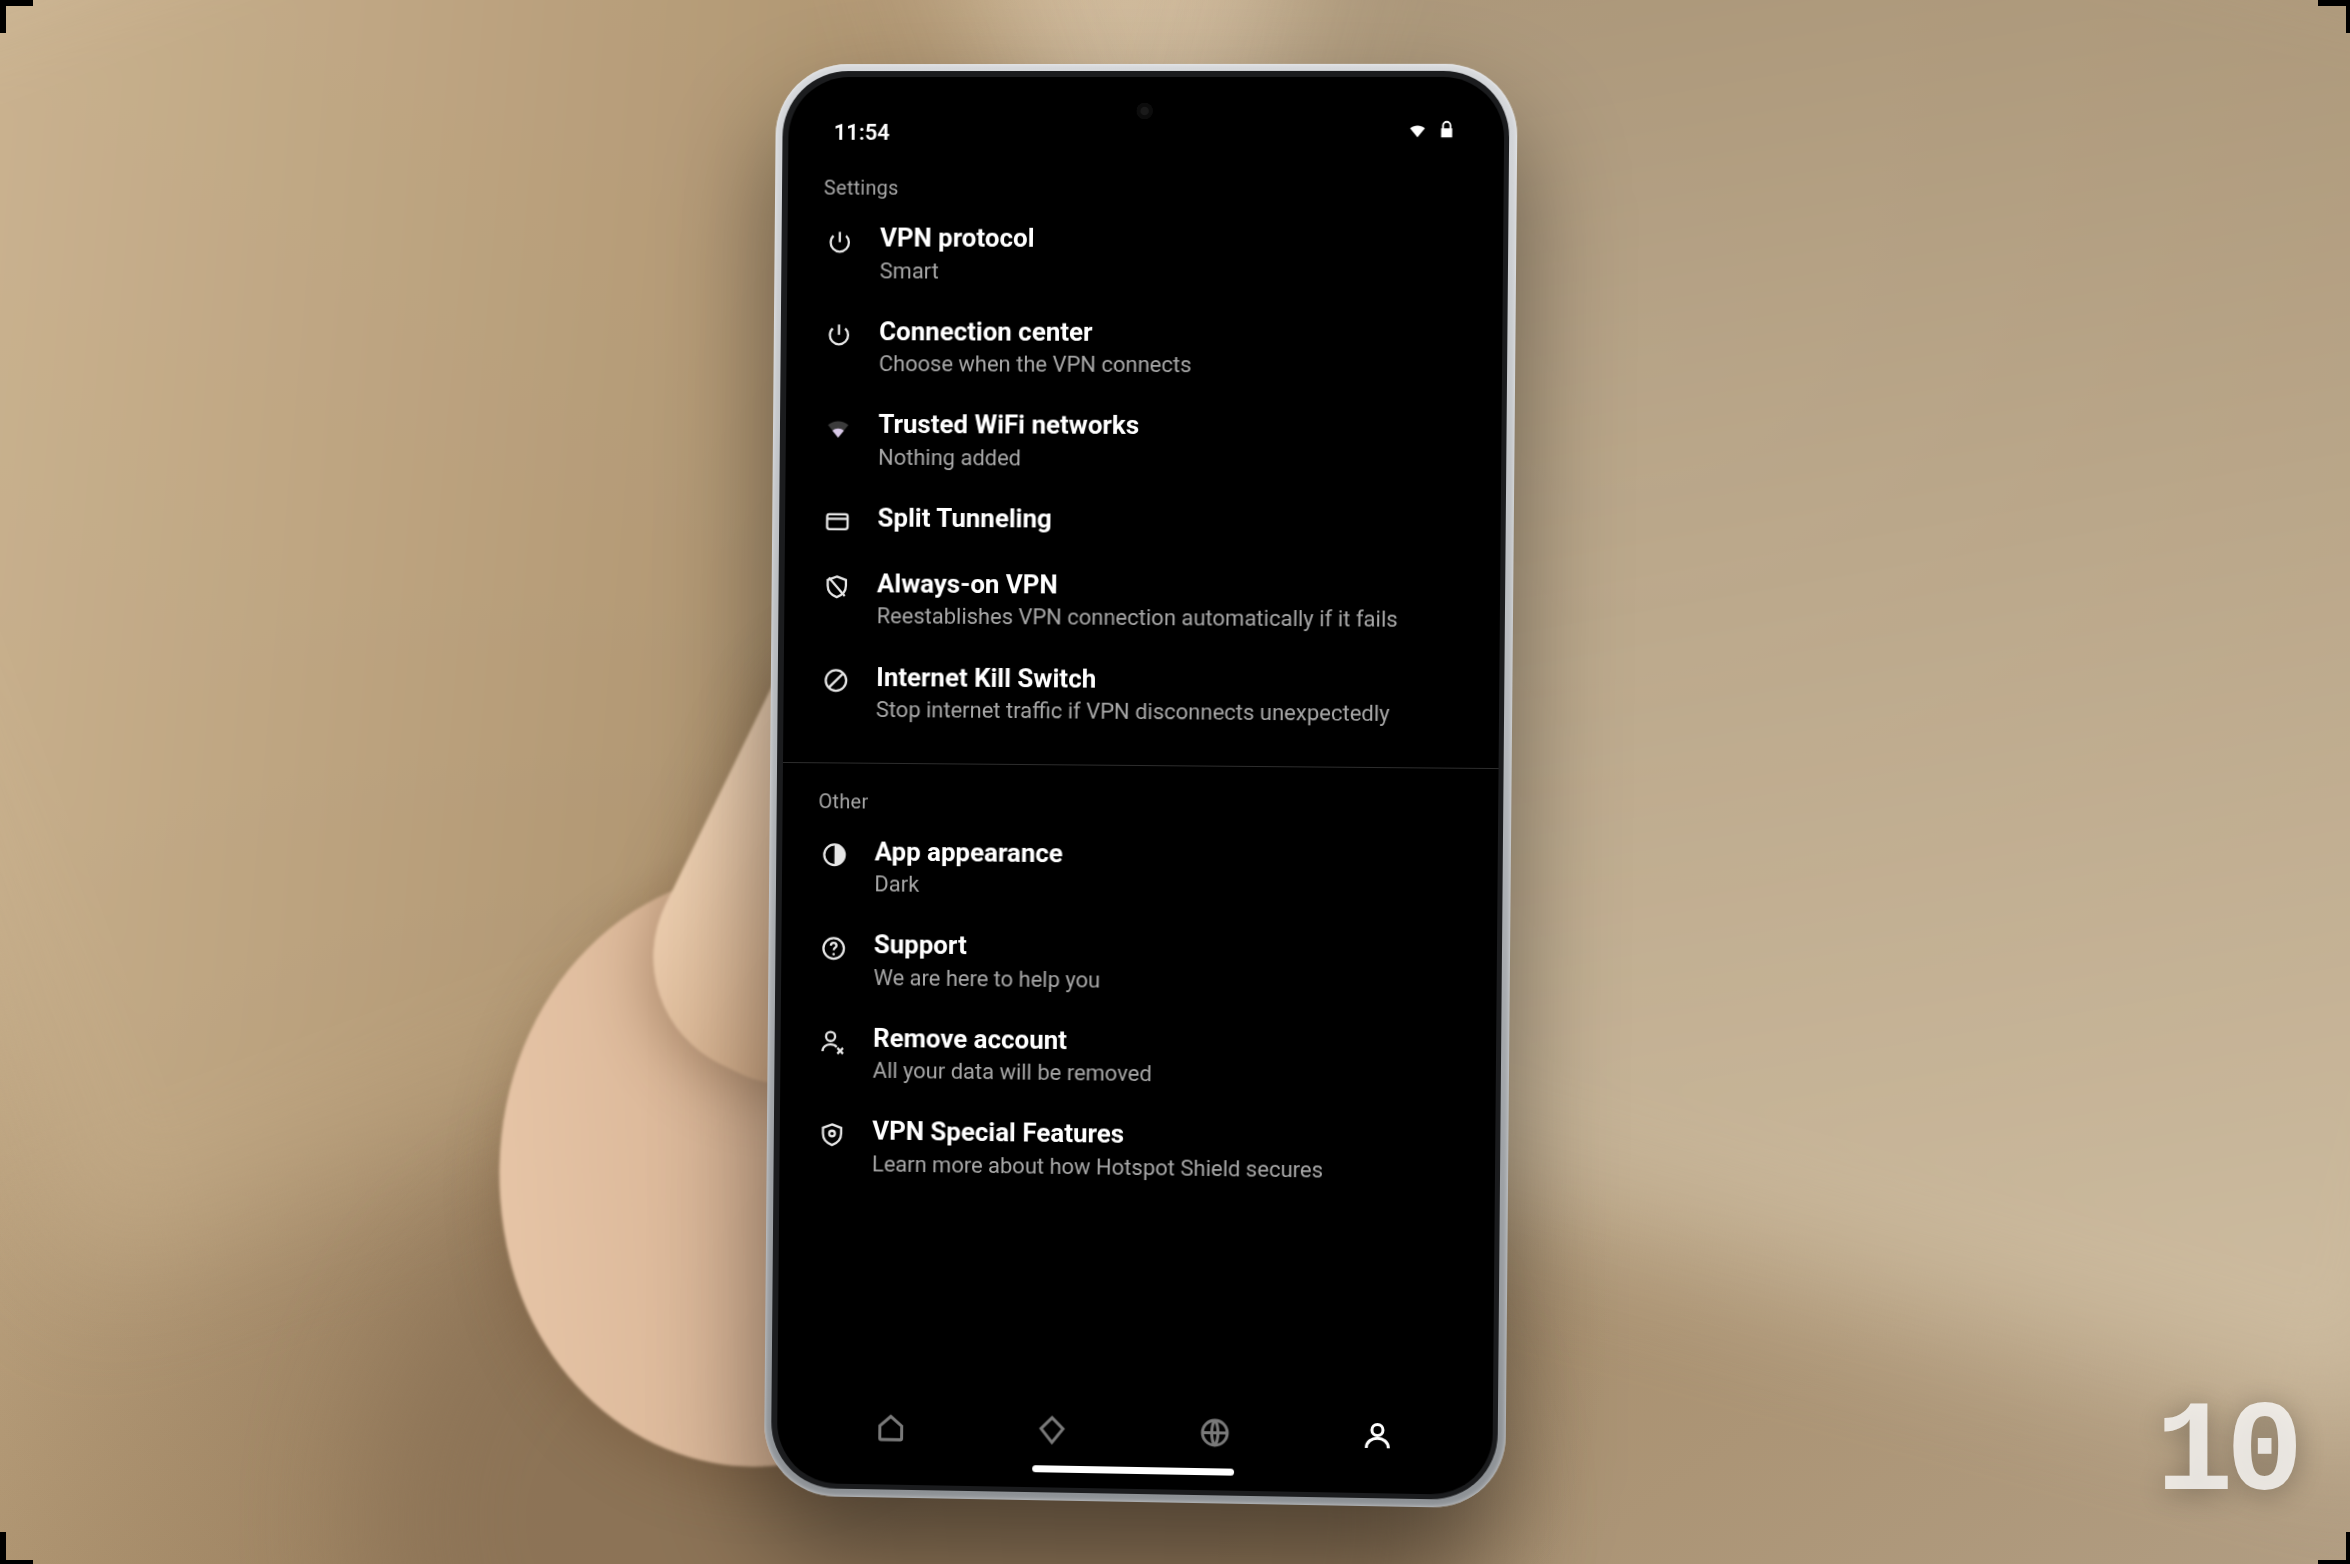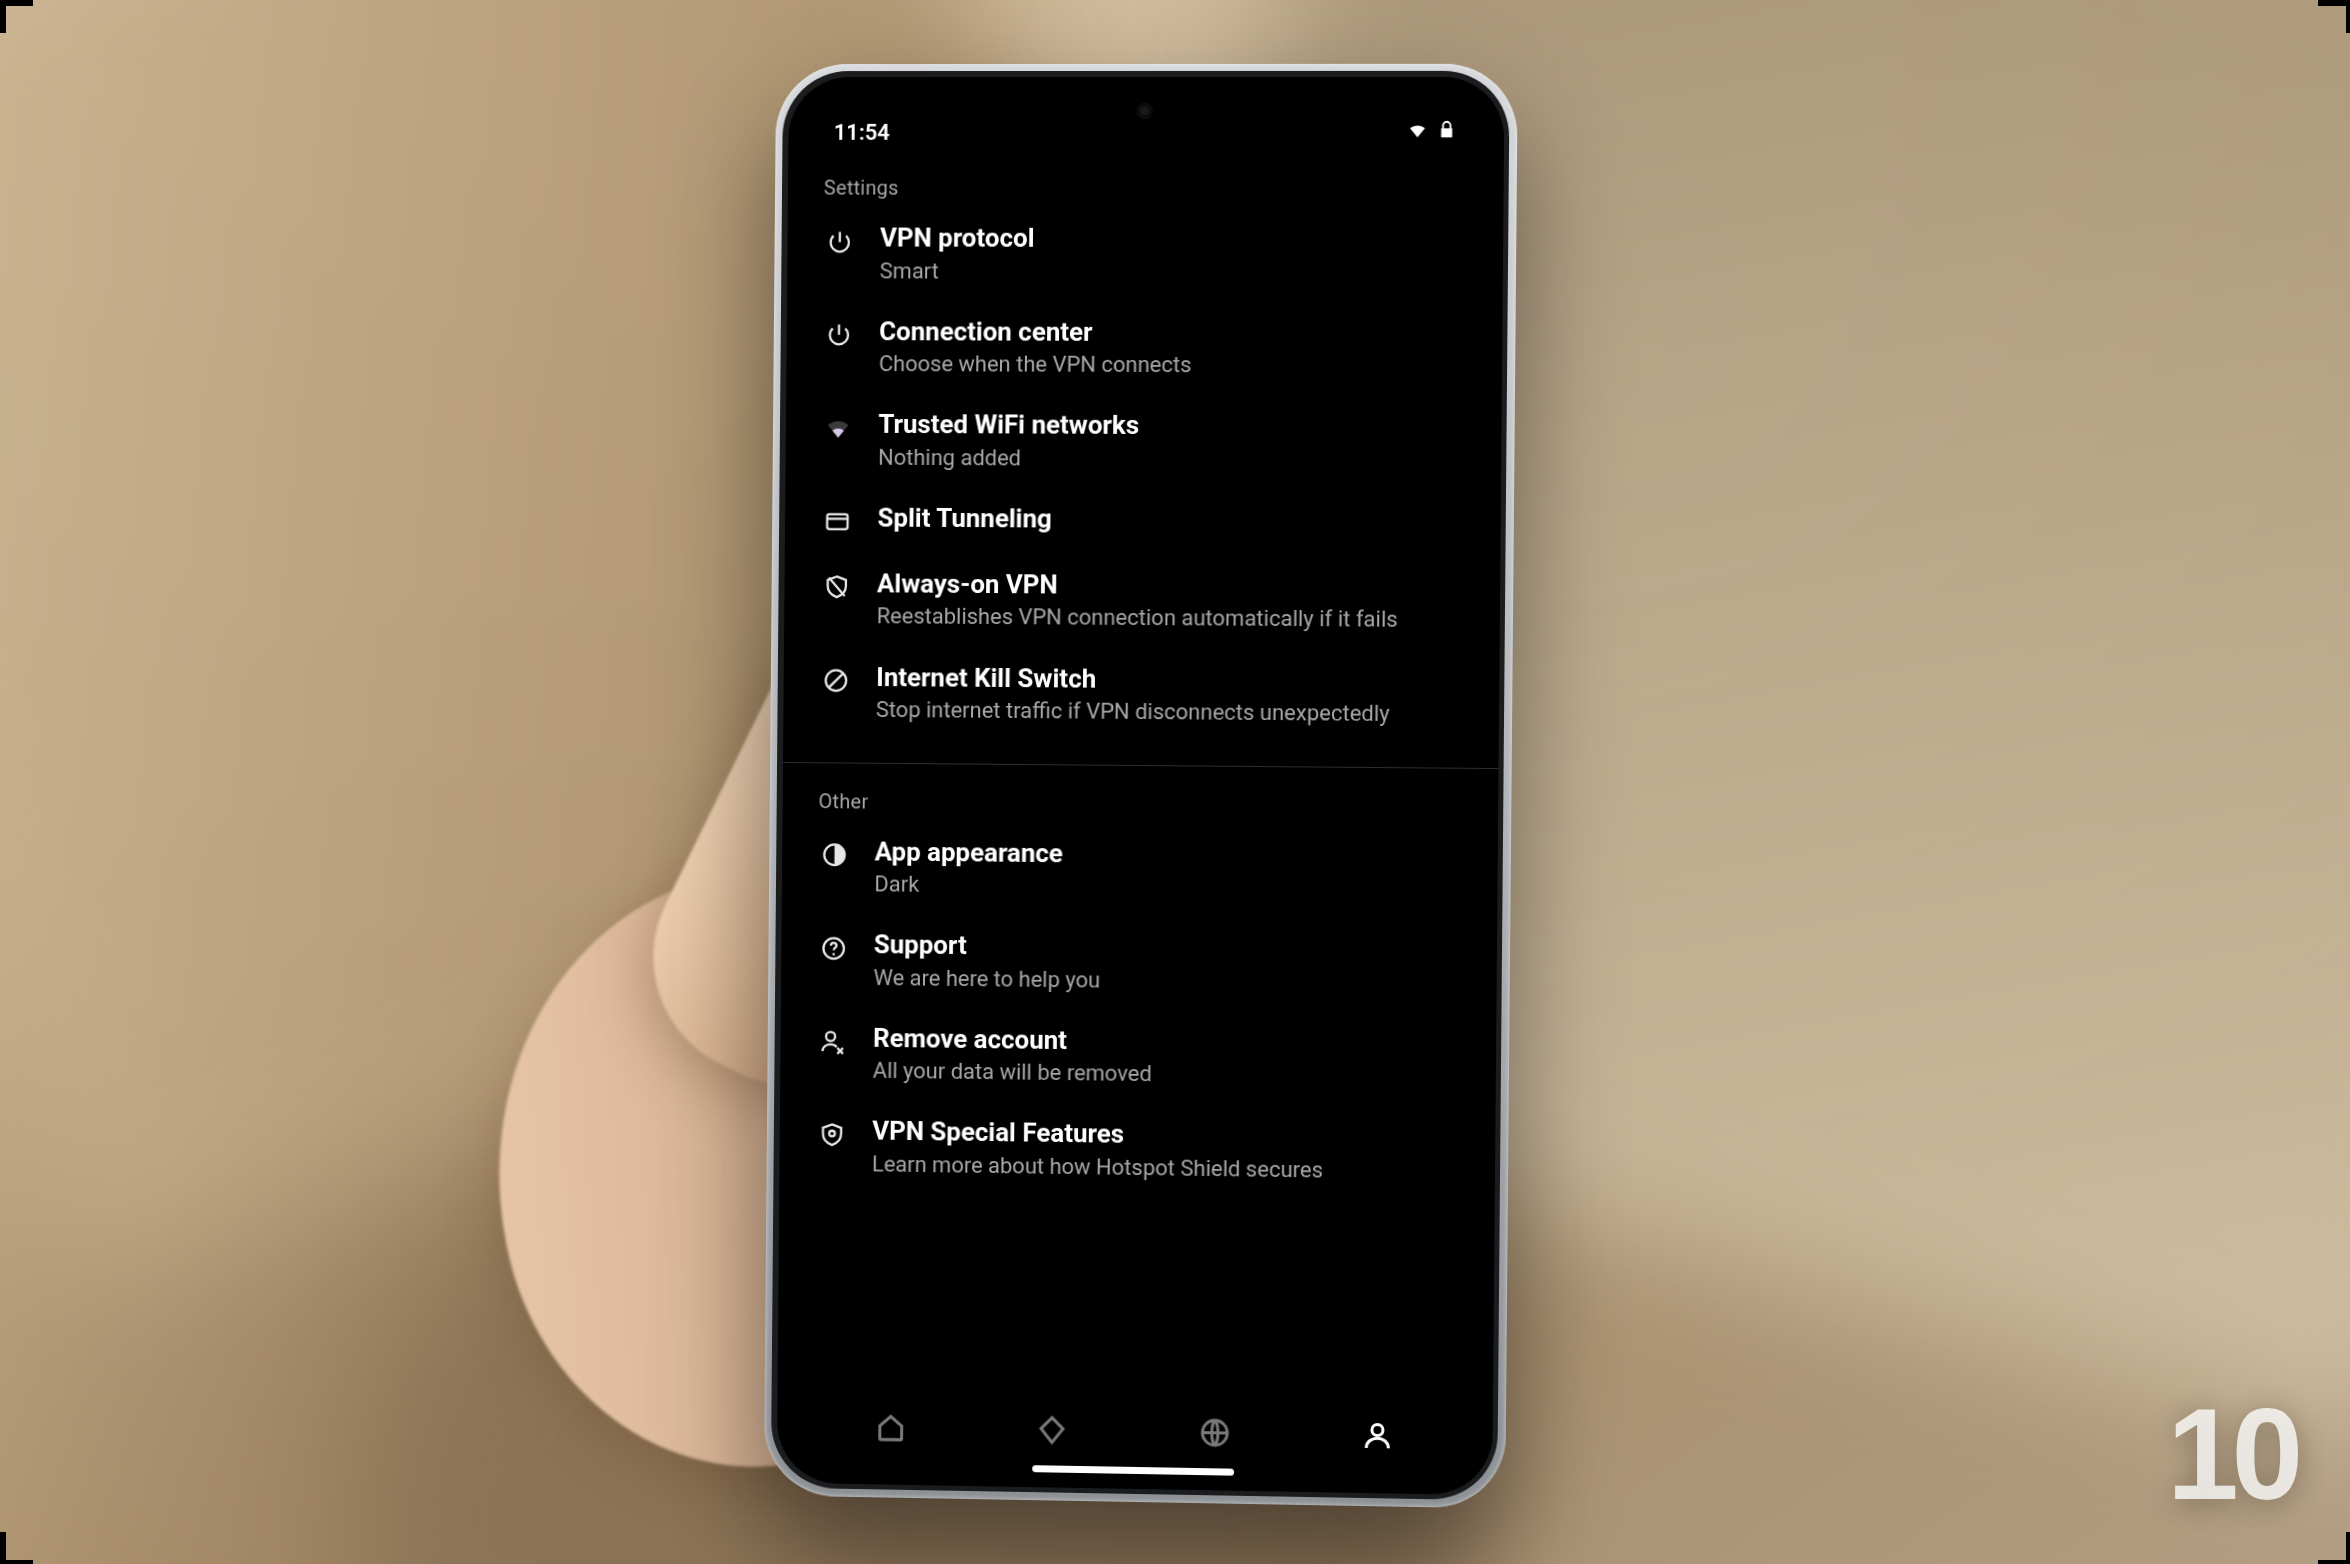--- a/index.html
+++ b/index.html
@@ -71,21 +71,21 @@
     position:absolute;left:496px;top:569px;width:698px;height:1010px;pointer-events:none;
     filter:blur(1.4px);
   }
   .palm{position:absolute;left:0;top:312px;width:478px;height:588px;background:linear-gradient(100deg,#e8c7a9,#c9a282);border-radius:60% 40% 50% 50%/55% 45% 55% 45%;transform:rotate(-14deg);}
   .thumb{position:absolute;left:211px;top:37px;width:220px;height:478px;background:linear-gradient(95deg,#efd2b4,#caa07a);border-radius:129px 110px 83px 129px;transform:rotate(26deg);}
   .finger{position:absolute;background:linear-gradient(95deg,#e9c9aa,#c49a74);border-radius:83px;}
   .f1{left:321px;top:312px;width:386px;height:119px;transform:rotate(-6deg);} 
   .hand *{box-shadow:0 18.4px 55px rgba(100,70,40,.35);}
 
   
-  .wm{position:absolute;right:55px;bottom:37px;color:rgba(255,255,255,.78);font-weight:800;font-size:129px;letter-spacing:-7.3px;font-family:Liberation Sans, sans-serif;text-shadow:0 3.7px 27.5px rgba(0,0,0,.3);margin-left:16px;}
+  .wm{position:absolute;right:55px;bottom:37px;color:rgba(255,255,255,.78);font-weight:800;font-size:129px;letter-spacing:-7.3px;font-family:Liberation Mono, monospace;text-shadow:0 3.7px 27.5px rgba(0,0,0,.3);margin-left:16px;}
 
   
   .tick{position:absolute;background:#000;}
   .tick.tl-h{left:0;top:0;width:33px;height:5.5px;} .tick.tl-v{left:0;top:0;width:5.5px;height:33px;}
   .tick.tr-h{right:0;top:0;width:33px;height:5.5px;} .tick.tr-v{right:0;top:0;width:5.5px;height:33px;}
   .tick.bl-h{left:0;bottom:0;width:33px;height:5.5px;} .tick.bl-v{left:0;bottom:0;width:5.5px;height:33px;}
   .tick.br-h{right:0;bottom:0;width:33px;height:5.5px;} .tick.br-v{right:0;bottom:0;width:5.5px;height:33px;}
 </style>
 </head>
 <body>

